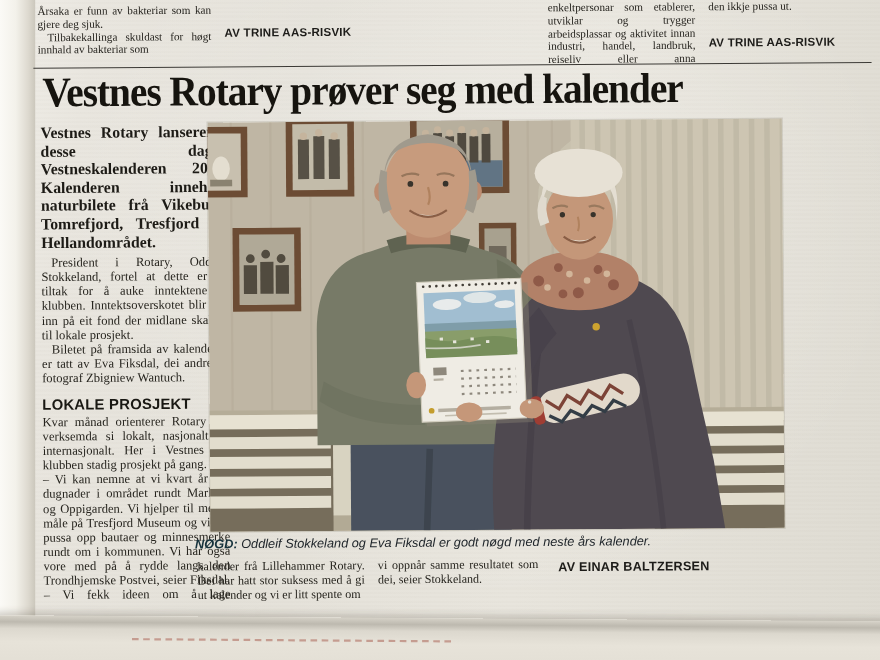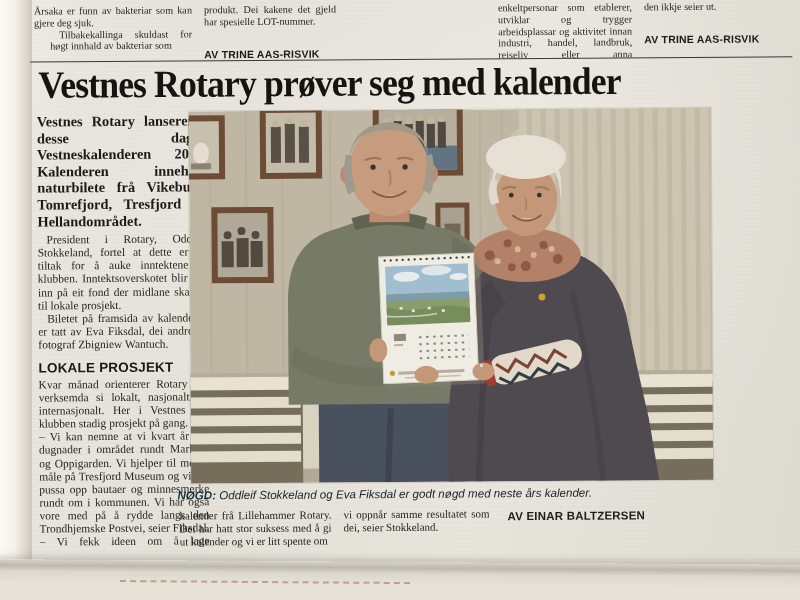--- a/index.html
+++ b/index.html
@@ -17,21 +17,21 @@
         background:linear-gradient(#d6d2c8 0,#bdb9af 6px,#dcd8ce 12px,#e7e3d9 24px,#e3dfd5 100%);
         box-shadow:0 -3px 6px rgba(90,85,70,.25);}
   .red-mark{position:absolute;top:20px;left:125px;width:290px;border-top:2px dashed rgba(150,55,40,.4);}
 
   .content{position:absolute;inset:0;transform:rotate(-0.4deg);transform-origin:400px 300px;}
 
   
   .topstrip{position:absolute;top:0;left:0;width:800px;height:59px;overflow:hidden;}
   .tcol{position:absolute;top:3px;font-size:10.2px;line-height:11.8px;text-align:justify;color:#26241f;}
   .tcol p{margin:0;}
-  .tcol .ind{text-indent:9px;margin-left:16px;}
+  .tcol .ind{text-indent:9px;}
   .tbyline{font-family:"Liberation Sans",sans-serif;font-weight:bold;font-size:10.5px;
            letter-spacing:.2px;color:#1d1c19;margin-top:21px;}
   .c1{left:36px;width:158px;}
   .c2{left:206px;width:132px;}
   .c3{left:348px;width:142px;}
   .c3 p{margin-top:-4px;}
   .c4{left:500px;width:134px;}
   .c5{left:646px;width:120px;}
   .rule{position:absolute;top:59px;left:32px;width:762px;border-top:1.6px solid #3b3935;}
 
@@ -73,28 +73,27 @@
   <div class="fold-left"></div>
 
   <div class="content">
 
     <div class="topstrip">
       <div class="tcol c1">
         <p>Årsaka er funn av bakteriar som kan gjere deg sjuk.</p>
         <p class="ind">Tilbakekallinga skuldast for høgt innhald av bakteriar som</p>
       </div>
       <div class="tcol c2">
-        <p>produkt. Dei kakene det gjeld har spesielle LOT-nummer.</p>
         <div class="tbyline">AV TRINE AAS-RISVIK</div>
       </div>
       <div class="tcol c4">
         <p>enkeltpersonar som etablerer, utviklar og trygger arbeidsplassar og aktivitet innan industri, handel, landbruk, reiseliv eller anna næringsverksemd i Vestnes</p>
       </div>
       <div class="tcol c5">
-        <p>den ikkje seier ut.</p>
+        <p>den ikkje pussa ut.</p>
         <div class="tbyline">AV TRINE AAS-RISVIK</div>
       </div>
     </div>
     <div class="rule"></div>
 
     <h1 class="headline">Vestnes Rotary prøver seg med kalender</h1>
 
     <div class="leftcol">
       <p class="lead">Vestnes Rotary lanserer i desse dagar Vestneskalenderen 2024. Kalenderen inneheld naturbilete frå Vikebukt, Tomrefjord, Tresfjord og Hellandområdet.</p>
       <p class="ind">President i Rotary, Oddleif Stokkeland, fortel at dette er eit tiltak for å auke inntektene til klubben. Inntektsoverskotet blir sett inn på eit fond der midlane skal gå til lokale prosjekt.</p>

